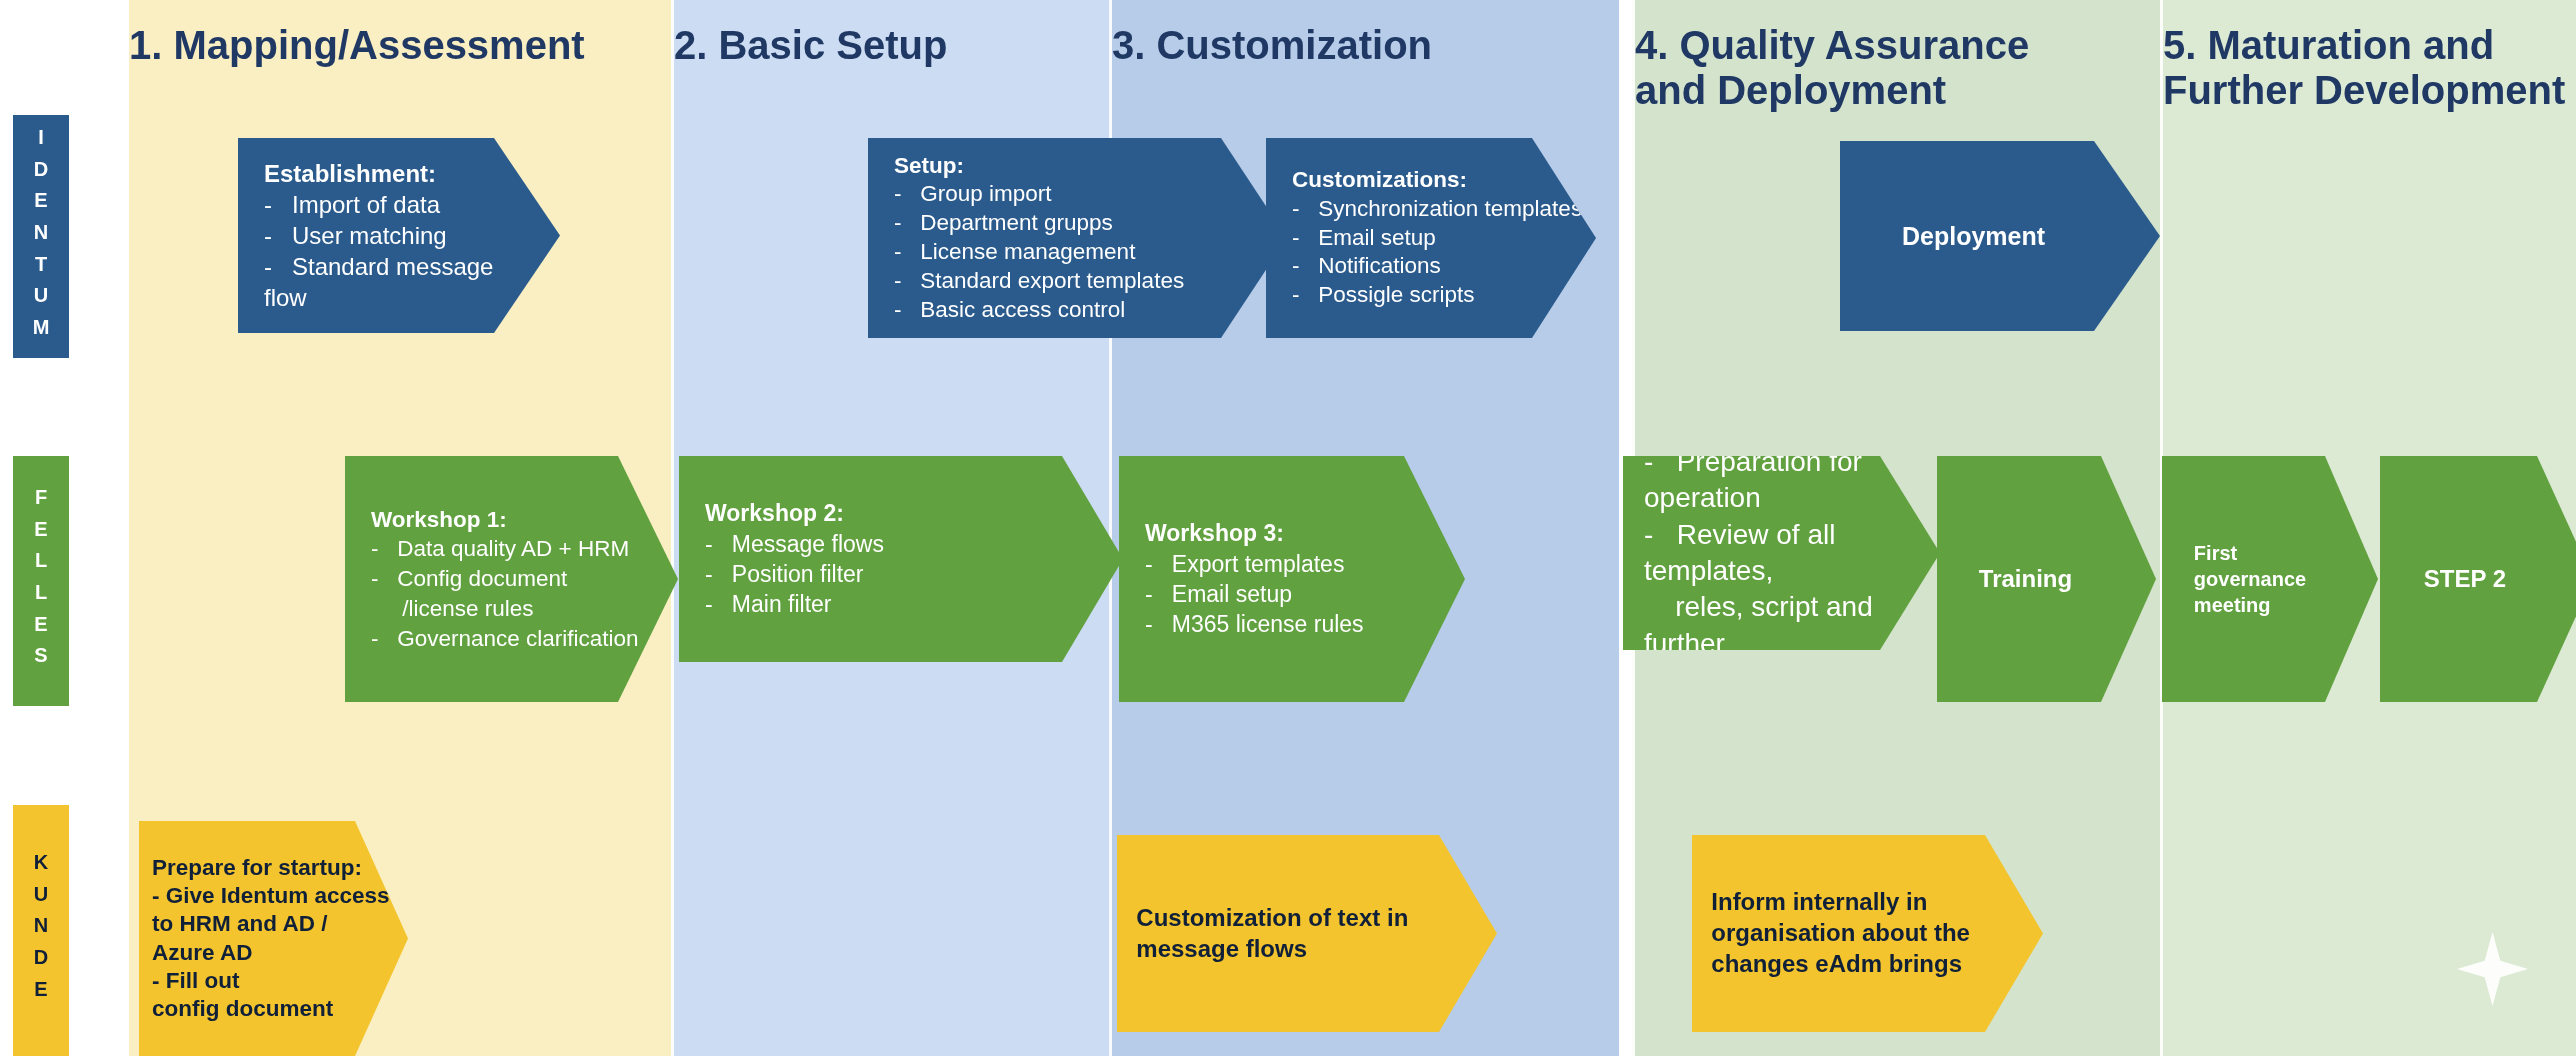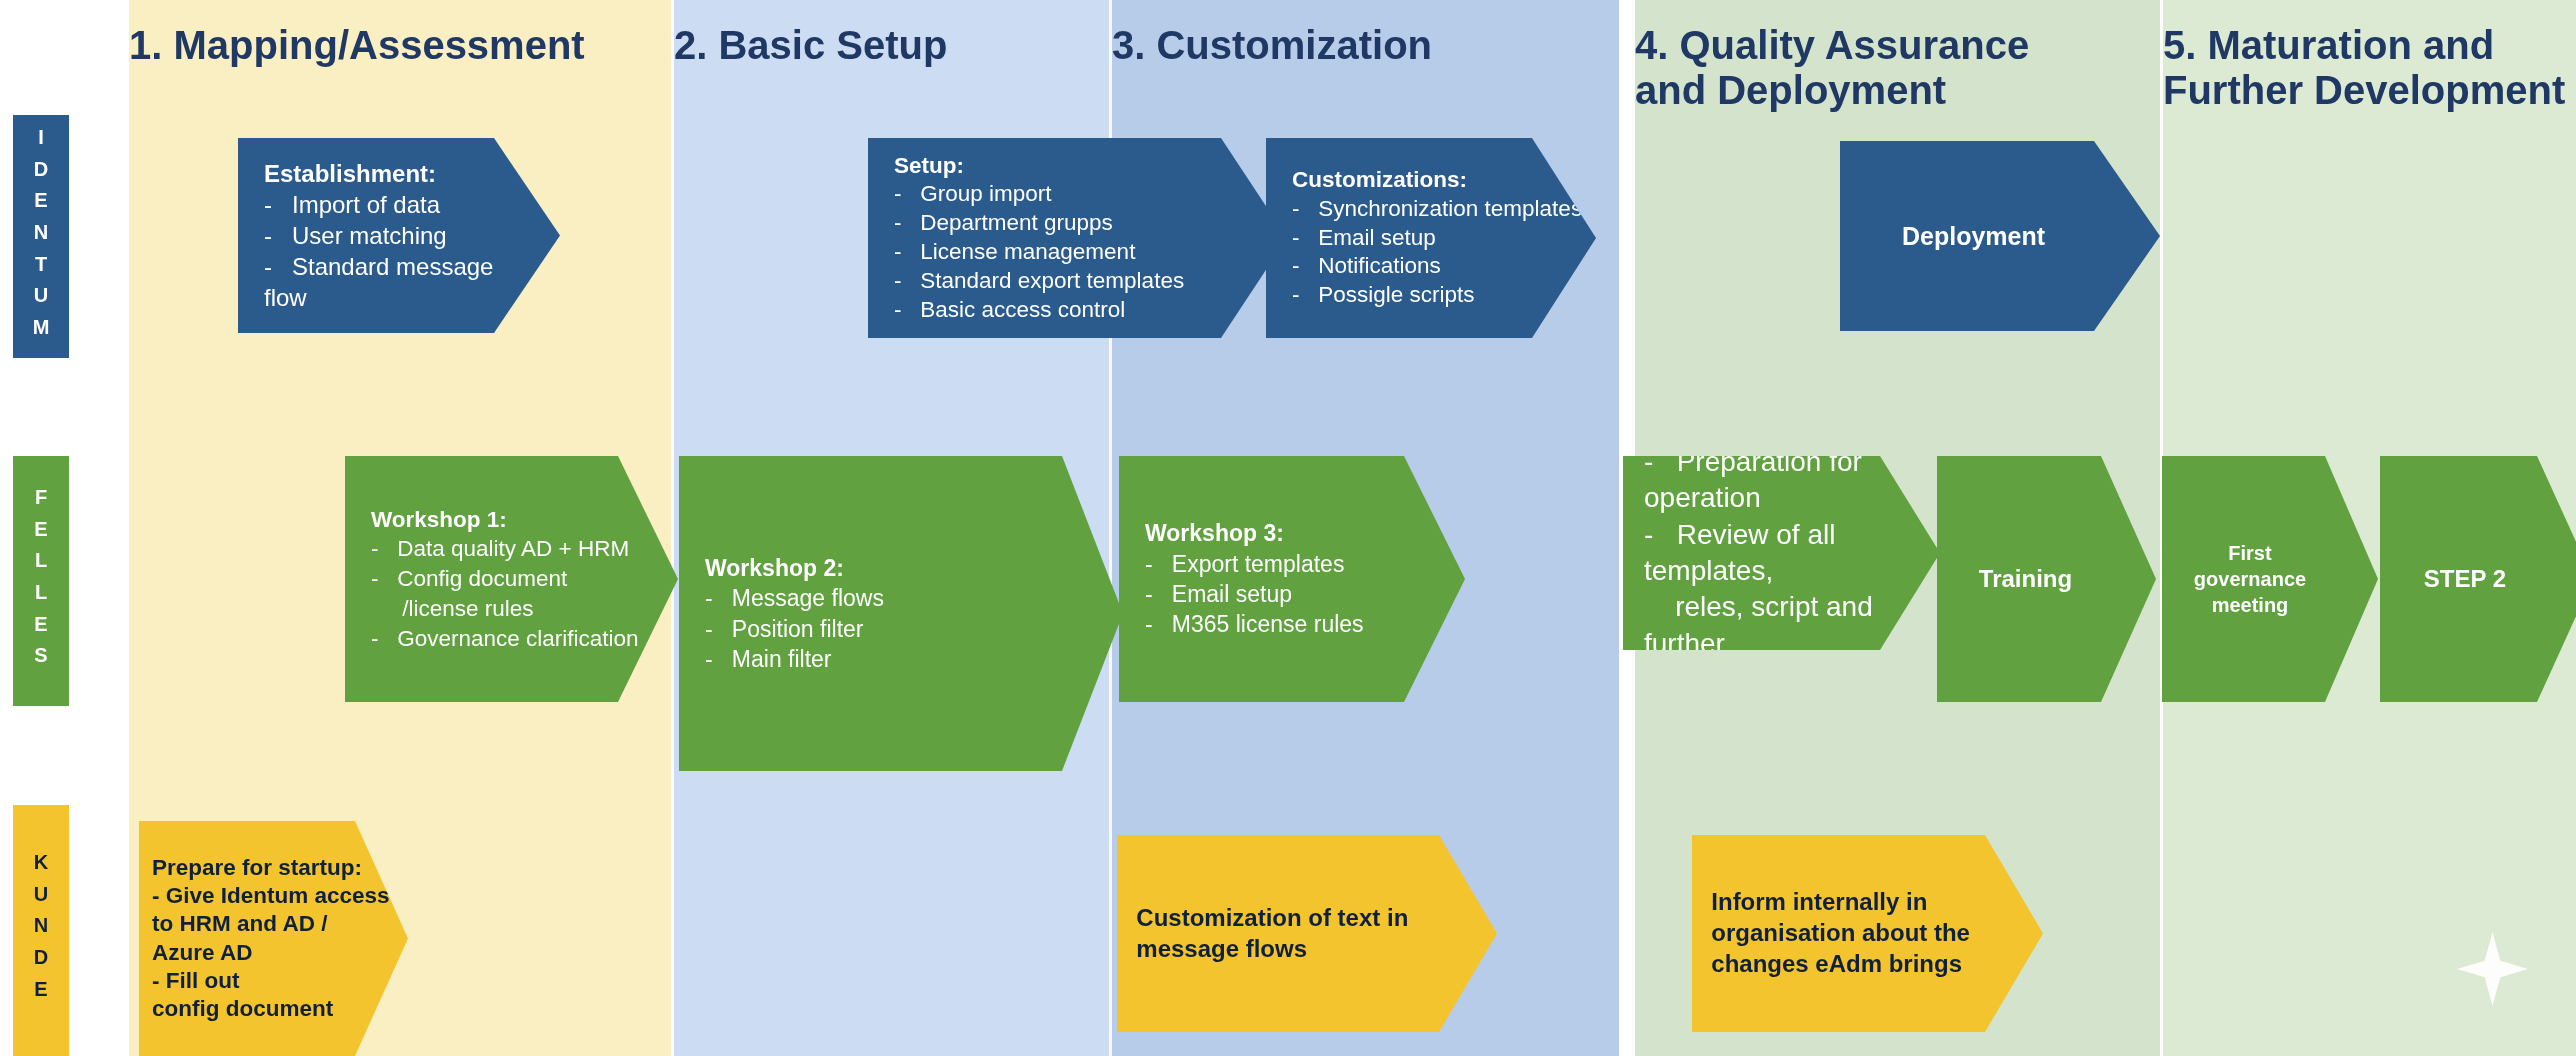--- a/index.html
+++ b/index.html
@@ -31,21 +31,21 @@
     position:absolute;box-sizing:border-box;
     display:flex;flex-direction:column;justify-content:center;
     padding:0 24px 0 26px;
     clip-path:polygon(0 0,calc(100% - var(--head,60px)) 0,100% 50%,calc(100% - var(--head,60px)) 100%,0 100%);
   }
   .arrow.blue{background:var(--blue_arrow,#2b5b8c);color:#ffffff;}
   .arrow.green{background:var(--green_arrow,#61a140);color:#ffffff;}
   .arrow.yellow{background:var(--yellow_arrow,#f3c42e);color:var(--dark_text,#102038);font-weight:bold;}
   .arrow .title{font-weight:bold;}
   .lines{white-space:pre-wrap;}
-  .arrow.center{align-items:center;text-align:center;padding:0 var(--head,60px) 0 13px;}
+  .arrow.center{align-items:center;padding:0 var(--head,60px) 0 13px;}
   .sparkle{
     position:absolute;background:#ffffff;opacity:.93;
     clip-path:polygon(50% 0%,61% 39%,100% 50%,61% 61%,50% 100%,39% 61%,0% 50%,39% 39%);
   }
 </style>
 </head>
 <body>
 
 <div class="canvas">
 
@@ -106,21 +106,21 @@
   </div>
 
   <div class="arrow green" style="left:345px;top:456px;width:333px;height:246px;--head:60px;font-size:22.5px;line-height:1.32;">
     <div class="title">Workshop 1:</div>
     <div class="lines">-   Data quality AD + HRM
 -   Config document
      /license rules
 -   Governance clarification</div>
   </div>
 
-  <div class="arrow green" style="left:679px;top:456px;width:444px;height:315px;--head:61px;font-size:23px;line-height:1.32;">
+  <div class="arrow green" style="left:679px;top:456px;width:444px;height:206px;--head:61px;font-size:23px;line-height:1.32;">
     <div class="title">Workshop 2:</div>
     <div class="lines">-   Message flows
 -   Position filter
 -   Main filter</div>
   </div>
 
   <div class="arrow green" style="left:1119px;top:456px;width:346px;height:246px;--head:61px;font-size:23px;line-height:1.32;">
     <div class="title">Workshop 3:</div>
     <div class="lines">-   Export templates
 -   Email setup

